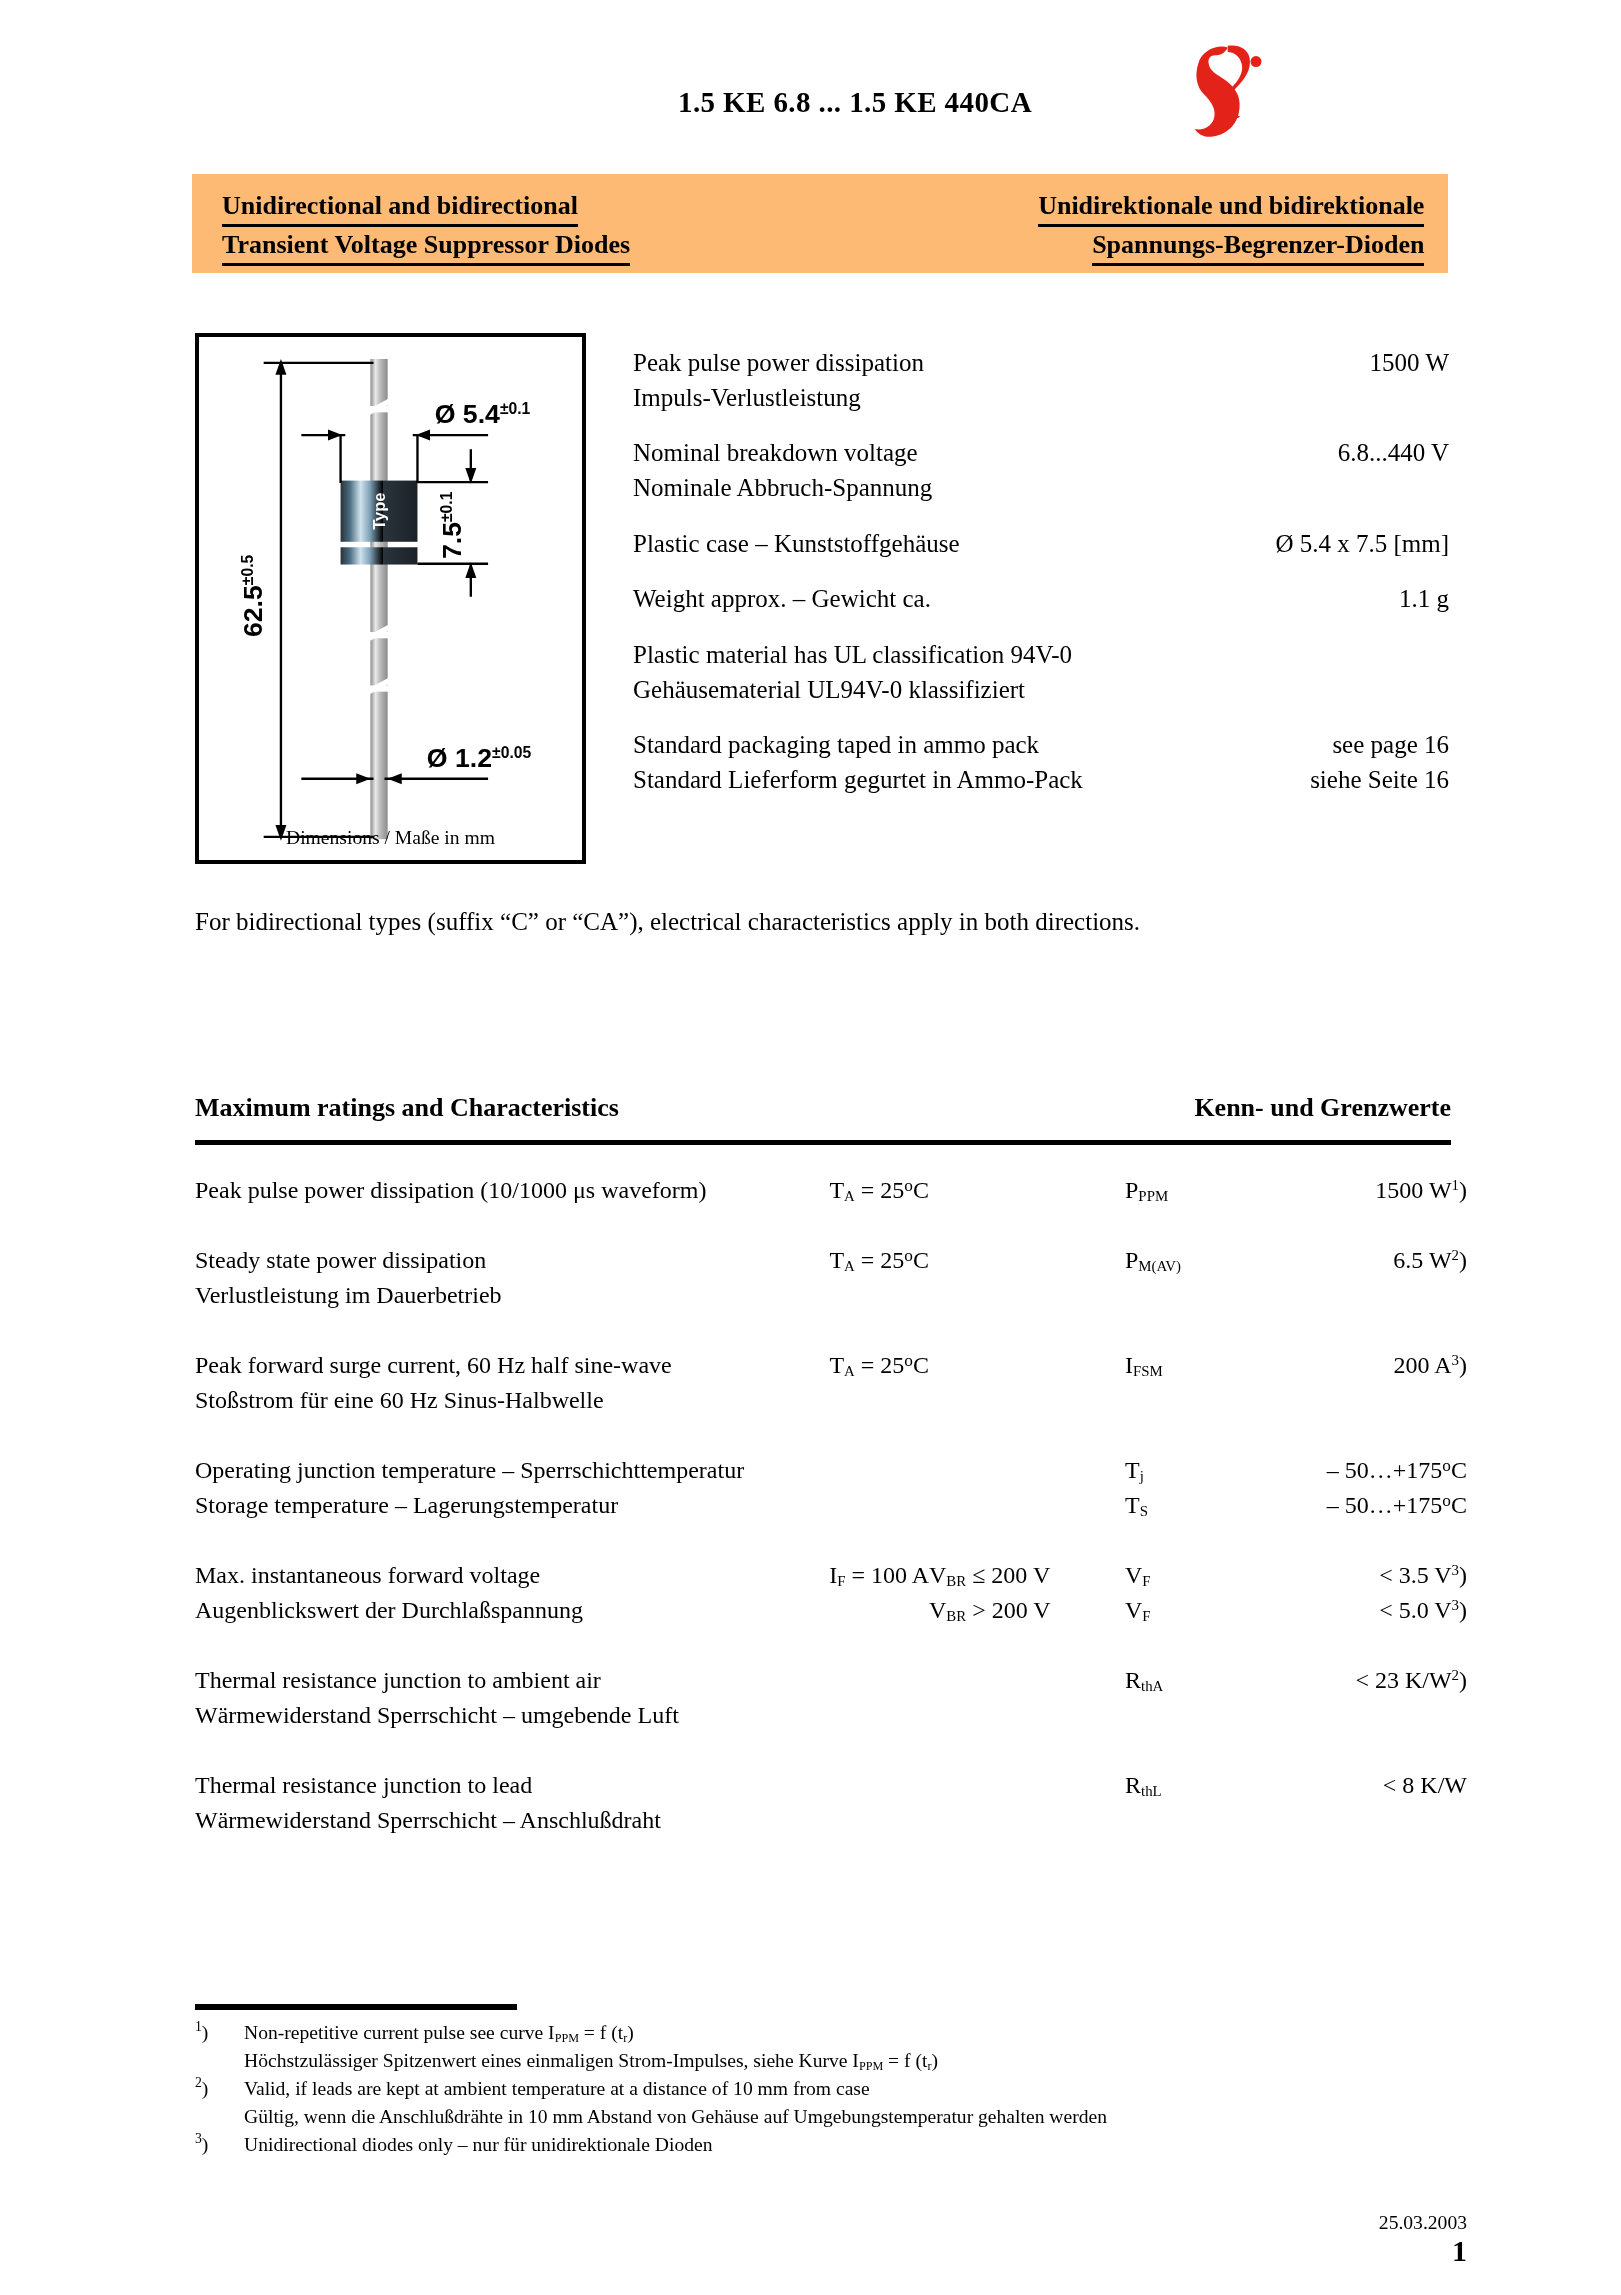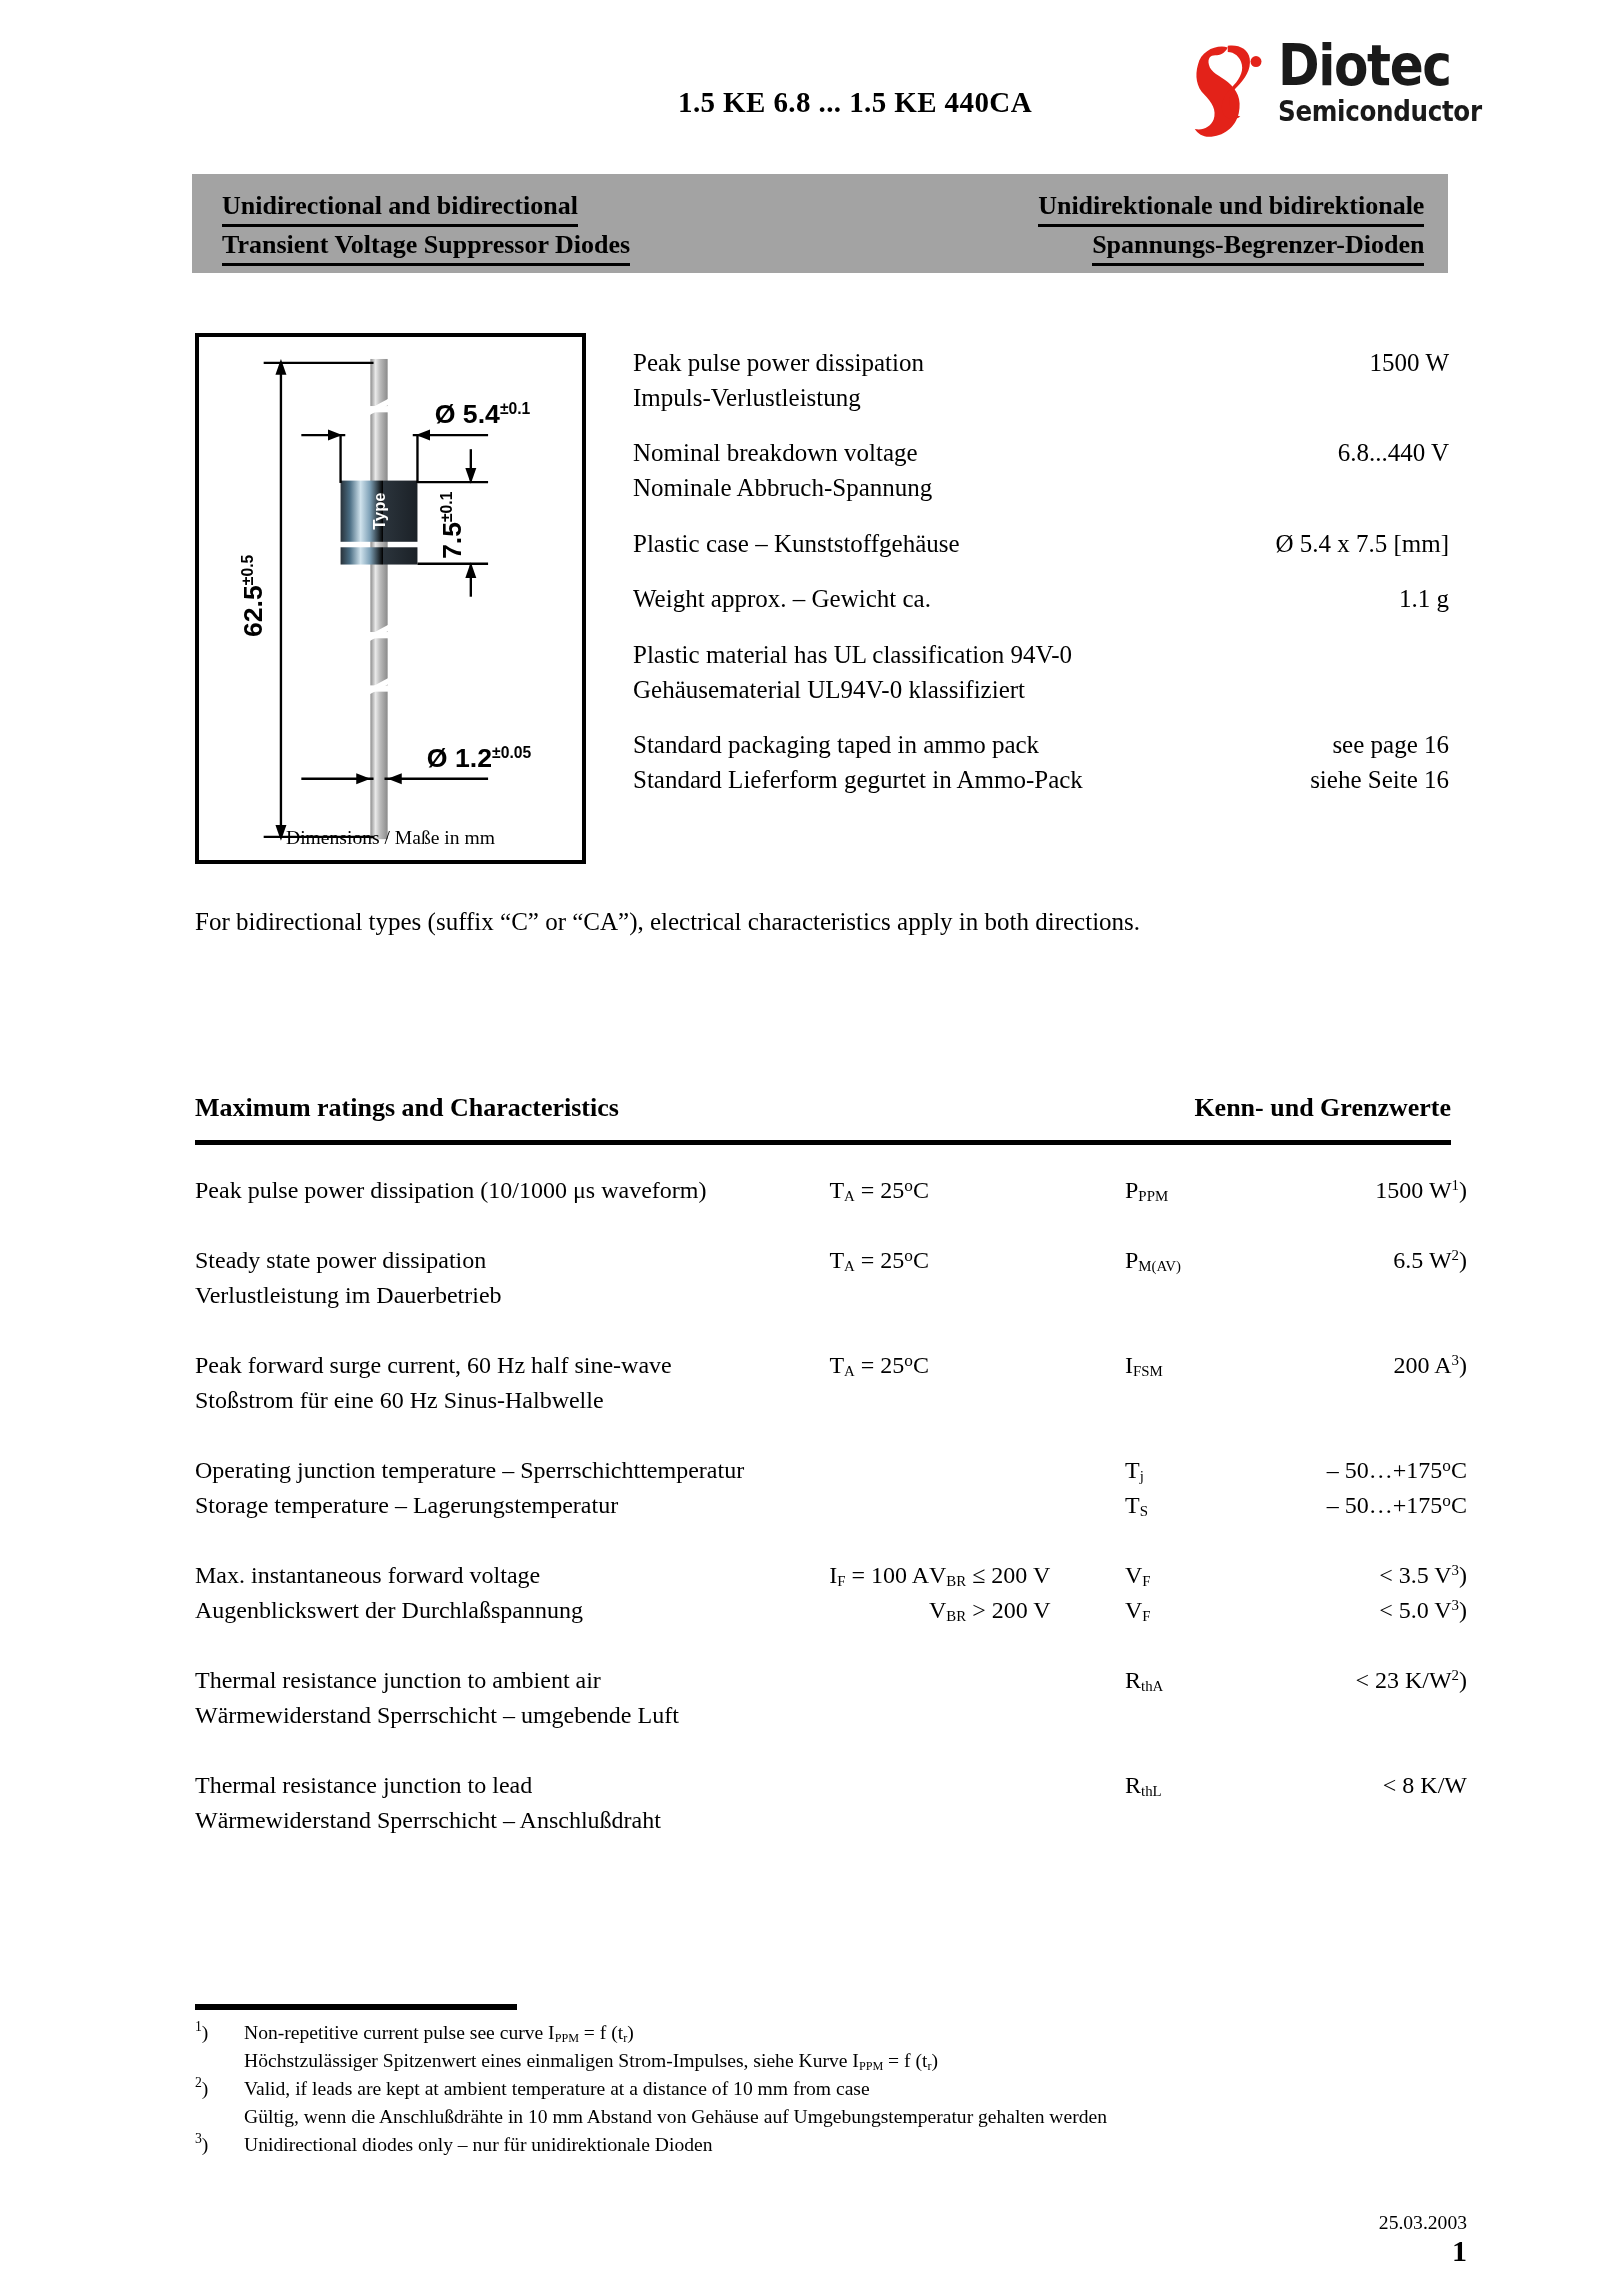--- a/index.html
+++ b/index.html
@@ -81,21 +81,21 @@
     margin-top: 1.6px;
   }
 
   
   .title-band {
     position: absolute;
     left: 192px;
     top: 174px;
     width: 1256px;
     height: 99px;
-    background: #a3a3a3;
+    background: #fdba74;
   }
   .title-col {
     position: absolute;
     top: 14px;
     font-size: 26px;
     font-weight: bold;
     line-height: 35px;
   }
   .title-col.left { left: 30px; text-align: left; }
   .title-col.right { right: 23.6px; text-align: right; }
@@ -270,24 +270,20 @@
       <div class="logo-mark">
         <svg width="75" height="102" viewBox="0 0 95 130" xmlns="http://www.w3.org/2000/svg">
           <path d="M6 34 C10 16, 30 8, 44 12 C40 20, 34 22, 28 22 C22 22, 18 26, 20 34 C22 44, 34 48, 44 56
                    C56 66, 62 78, 58 96 C54 114, 38 126, 20 126 C12 126, 6 122, 2 116
                    C12 118, 22 114, 26 104 C30 92, 24 82, 14 72 C4 62, 2 48, 6 34 Z" fill="#e32219"></path>
           <path d="M44 10 C58 8, 70 14, 72 26 C74 40, 66 52, 56 62 C50 68, 46 74, 46 82
                    C46 92, 52 98, 60 100 C52 106, 42 104, 38 96 C34 86, 38 74, 48 64
                    C58 54, 64 44, 62 34 C60 24, 52 18, 44 18 Z" fill="#e32219"></path>
           <circle cx="80" cy="30" r="7" fill="#e32219"></circle>
         </svg>
-      </div>
-      <div class="logo-text-wrap">
-        <div class="logo-diotec">Diotec</div>
-        <div class="logo-semi">Semiconductor</div>
       </div>
     </div>
   </div>
 
   <div class="title-band">
     <div class="title-col left">
       <span>Unidirectional and bidirectional</span><br>
       <span>Transient Voltage Suppressor Diodes</span>
     </div>
     <div class="title-col right">

